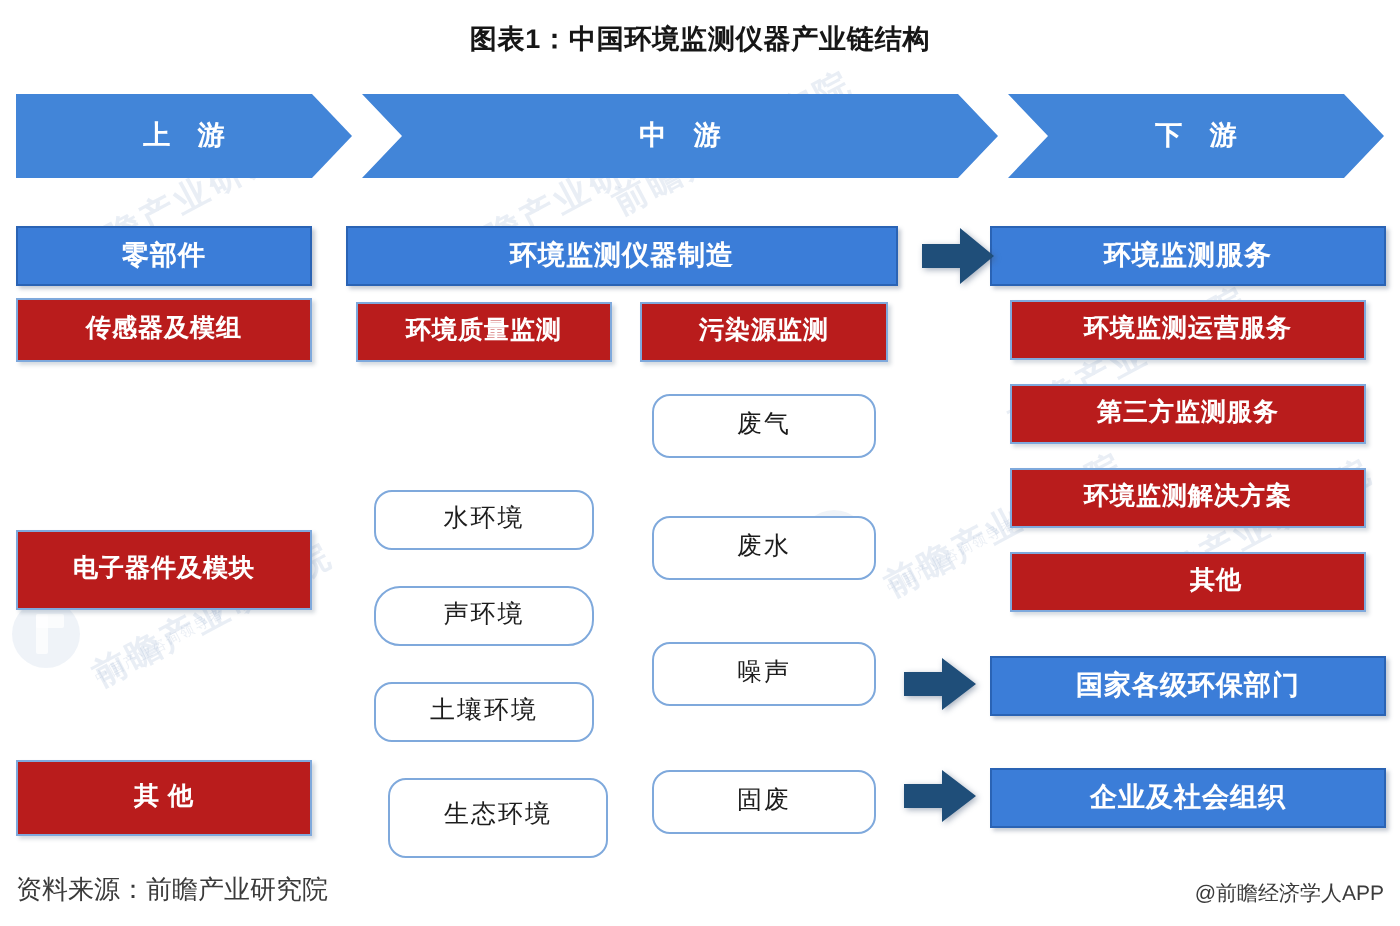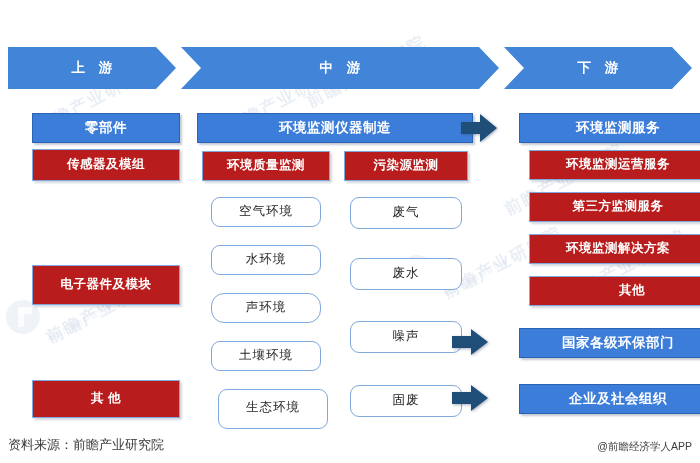--- a/index.html
+++ b/index.html
@@ -131,21 +131,20 @@
   
   .box {
     position: absolute;
     box-sizing: border-box;
     display: flex;
     align-items: center;
     justify-content: center;
     text-align: right;
     z-index: 10;
     line-height: 1.1;
-    margin-left: 24px;
   }
   
   .box.hdr {
     background: #3B7DD8;
     border: 1px solid #2A63B4;
     color: #ffffff;
     font-weight: bold;
     font-size: 13.5px;
     letter-spacing: 0.5px;
     box-shadow: 1.5px 1.5px 2px rgba(60,80,110,0.30);
@@ -211,40 +210,40 @@
     <div class="wm-text" style="left:436px; top:251px;">前瞻产业研究院</div>
     <div class="wm-sub" style="left:440px; top:273px;">中国产业咨询领导者</div>
 
     <div class="wm-text" style="left:30px; top:86px;">前瞻产业研究院</div>
     <div class="wm-text" style="left:220px; top:86px;">前瞻产业研究院</div>
     <div class="wm-text" style="left:560px; top:254px;">前瞻产业研究院</div>
     <div class="wm-text" style="left:300px; top:60px;">前瞻产业研究院</div>
     <div class="wm-text" style="left:498px; top:168px;">前瞻产业研究院</div>
   </div>
 
+  <div class="title">图表1：中国环境监测仪器产业链结构</div>
 
   <div class="banner-row">
     <div class="chev c1 c1-nohead">上 游</div>
     <div class="chev c2">中 游</div>
     <div class="chev c3">下 游</div>
   </div>
 
   <div class="box hdr" style="left:8px; top:113px; width:148px; height:30px;">零部件</div>
 
   <div class="box light" style="left:8px; top:149px; width:148px; height:32px;">传感器及模组</div>
 
   <div class="box light" style="left:8px; top:265px; width:148px; height:40px;">电子器件及模块</div>
 
   <div class="box light" style="left:8px; top:380px; width:148px; height:38px;">其 他</div>
 
   <div class="box hdr" style="left:173px; top:113px; width:276px; height:30px;">环境监测仪器制造</div>
 
   <div class="box light" style="left:178px; top:151px; width:128px; height:30px;">环境质量监测</div>
 
-  <div class="box plain" style="left:187px; top:197px; width:110px; height:30px;">空气环境</div>
   <div class="box plain" style="left:187px; top:245px; width:110px; height:30px;">水环境</div>
   <div class="box plain" style="left:187px; top:293px; width:110px; height:30px;border-radius:13px;">声环境</div>
   <div class="box plain" style="left:187px; top:341px; width:110px; height:30px;">土壤环境</div>
   <div class="box plain" style="left:194px; top:389px; width:110px; height:40px;font-family:Liberation Mono, monospace;">生态环境</div>
 
   <div class="box light" style="left:320px; top:151px; width:124px; height:30px;">污染源监测</div>
 
   <div class="box plain" style="left:326px; top:197px; width:112px; height:32px;">废气</div>
   <div class="box plain" style="left:326px; top:258px; width:112px; height:32px;">废水</div>
   <div class="box plain" style="left:326px; top:321px; width:112px; height:32px;">噪声</div>

